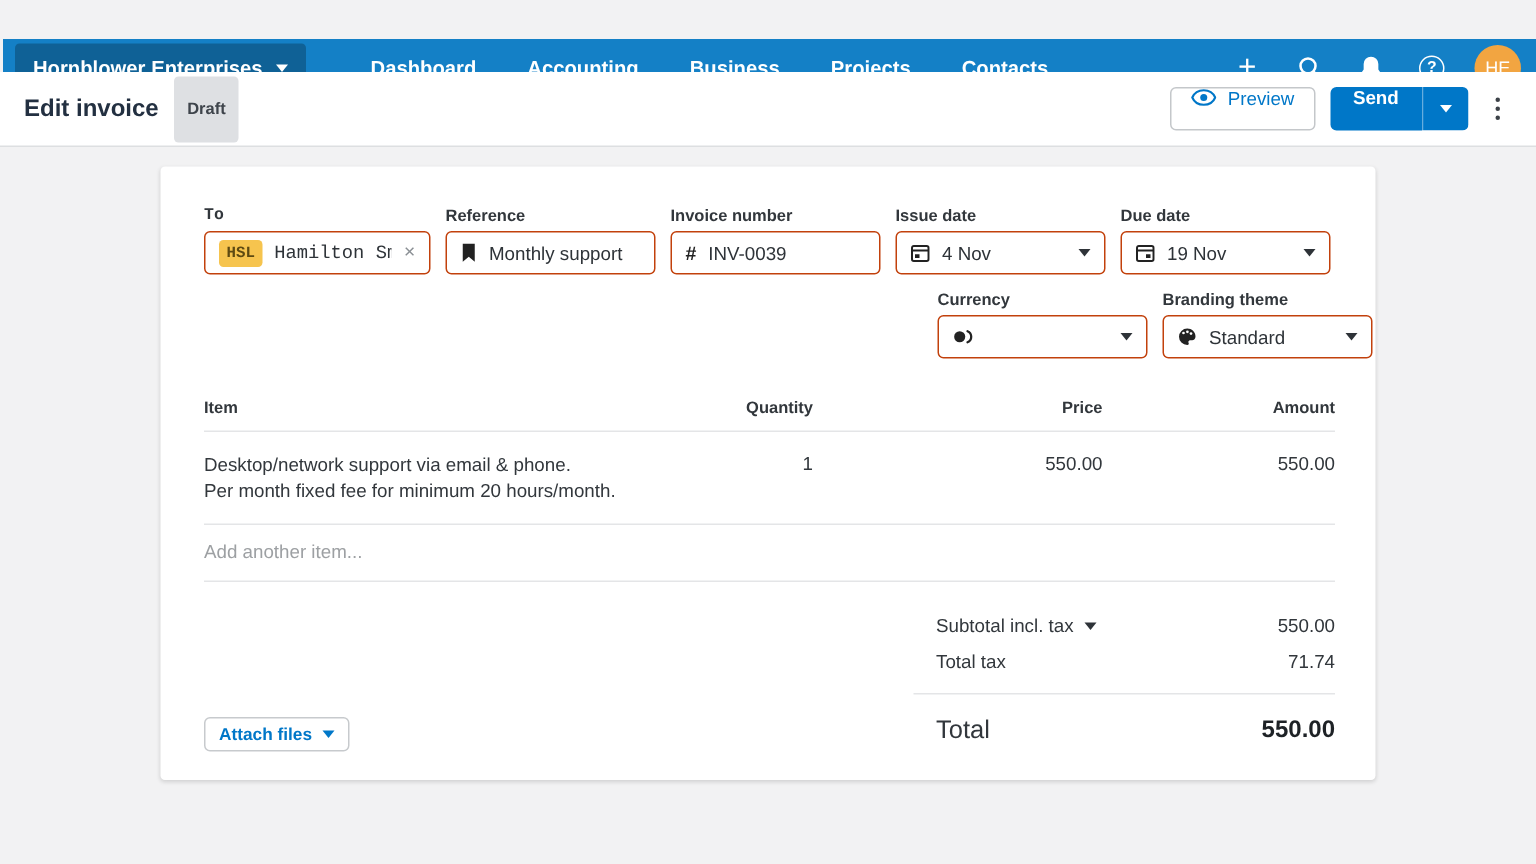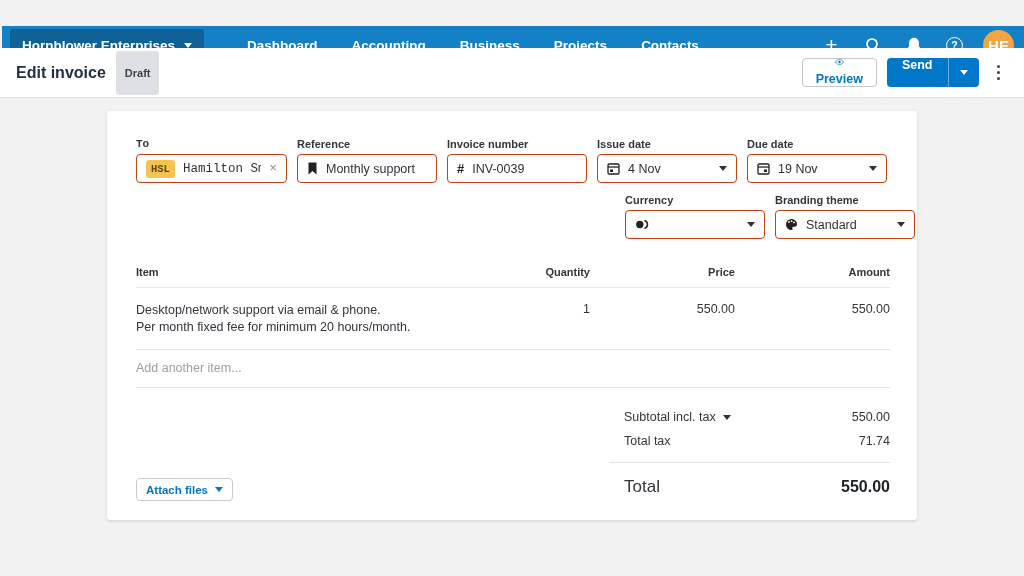--- a/index.html
+++ b/index.html
@@ -39,40 +39,40 @@
   .plus-glyph { font-size:21px; font-weight:400; line-height:1; margin-top:-2px; }
   .help-circle {
     width:17px; height:17px; border-radius:50%; border:1.6px solid #fff;
     display:flex; align-items:center; justify-content:center;
     font-size:10.5px; font-weight:700; color:#fff;
   }
   .avatar {
     width:31px; height:31px; border-radius:50%; margin-left:6px;
     background: var(--avatar-orange, #F2A541);
     display:flex; align-items:center; justify-content:center;
-    color:#fff; font-size:15px; font-weight:700; cursor:pointer;
+    color:#fff; font-size:12px; font-weight:400; cursor:pointer;
   }
 
   
   .page-header {
     position:absolute; top:48px; left:0; right:0; height:50px;
     background:#fff; border-bottom:1px solid #DDDFE1;
     display:flex; align-items:center; padding:0 16px;
   }
   .page-title { font-size:16px; font-weight:700; color:#233041; }
   .status-badge {
     margin-left:10px; padding:16px 9px; border-radius:3px;
     background:#DEE0E3; color:#3E444B; font-size:11px; font-weight:700;
   }
   .header-actions { margin-left:auto; display:flex; align-items:center; gap:10px; }
   .btn-preview {
     height:29px; padding:0 13px; background:#fff;
     border:1px solid #C4C7CA; border-radius:4px;
-    display:flex; align-items:center; gap:7px;
-    color: var(--accent-blue, #0077C8); font-size:12.5px; font-weight:700; cursor:pointer;flex-direction:column;
+    display:flex; gap:7px;
+    color: var(--accent-blue, #0077C8); font-size:12.5px; font-weight:400; cursor:pointer;
   }
   .btn-split { display:flex; cursor:pointer; }
   .btn-send-main {
     height:29px; padding:0 15px; display:flex; align-items:flex-start;
     background: var(--accent-blue, #0077C8); color:#fff;
     font-size:12.5px; font-weight:700; border-radius:4px 0 0 4px;
   }
   .btn-send-caret {
     height:29px; width:31px; display:flex; align-items:center; justify-content:center;
     background: var(--accent-blue, #0077C8); color:#fff;
@@ -114,21 +114,21 @@
   .remove-x { margin-left:auto; color:#8A8F94; font-size:13px; cursor:pointer; }
   .icon-ink { color:#222; display:flex; align-items:center; flex:none; }
   .hash-glyph { font-size:13px; font-weight:700; color:#222; }
 
   
   .inv-table { position:absolute; left:29px; right:27px; top:155px; font-size:12.5px; }
   .t-row { display:flex; align-items:flex-start; }
   .t-head { font-size:11px; font-weight:700; padding-bottom:9px; }
   .col-item { flex:1; }
   .col-qty { width:110px; text-align:right; }
-  .col-price { width:145px; text-align:right; }
+  .col-price { width:145px; text-align:right;margin-left:48px; }
   .col-amount { width:155px; text-align:right; }
   .t-divider { border-top:1px solid #E4E5E7; }
   .t-body { padding:14px 0 13px; cursor:pointer; }
   .desc-line { line-height:17px; }
   .add-item-row { padding:11px 0 12px; color:#9DA0A3; cursor:text; }
 
   
   .totals { position:absolute; right:27px; top:294px; width:281px; font-size:12.5px; }
   .tot-row { display:flex; align-items:center; height:24px; }
   .tot-label { padding-left:15px; display:flex; align-items:center; gap:7px; color:#32373C; }

